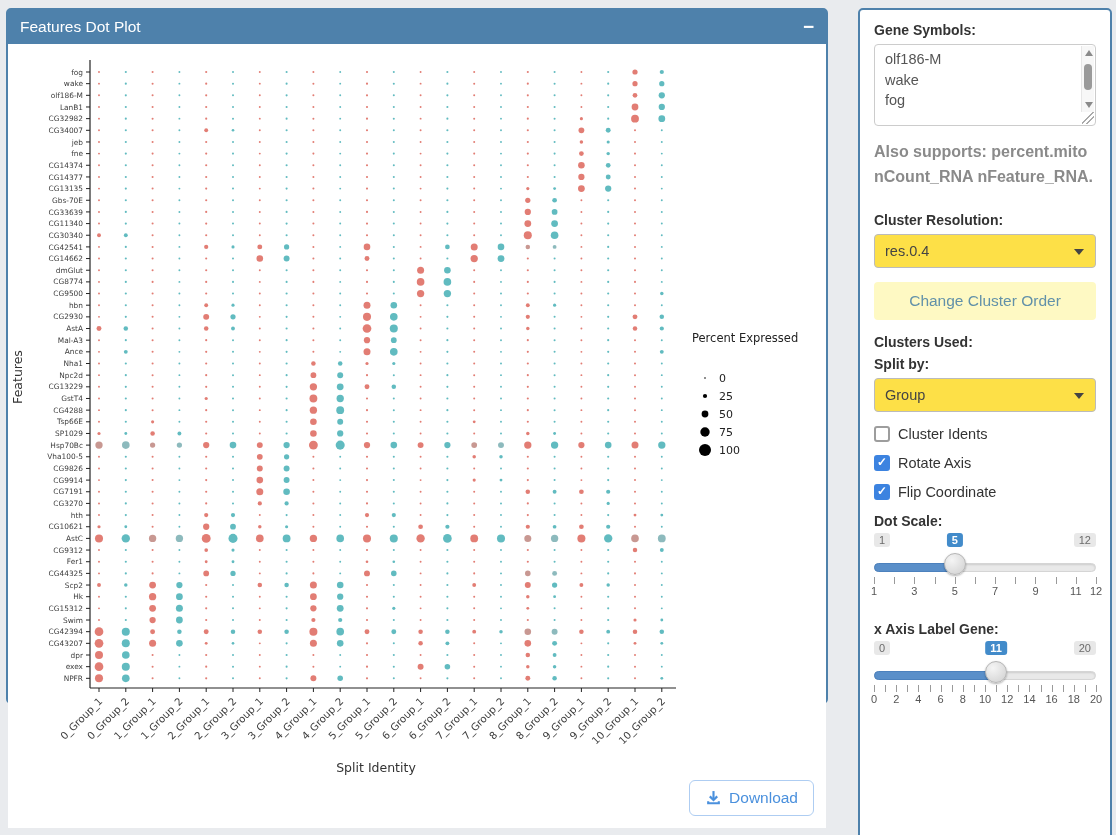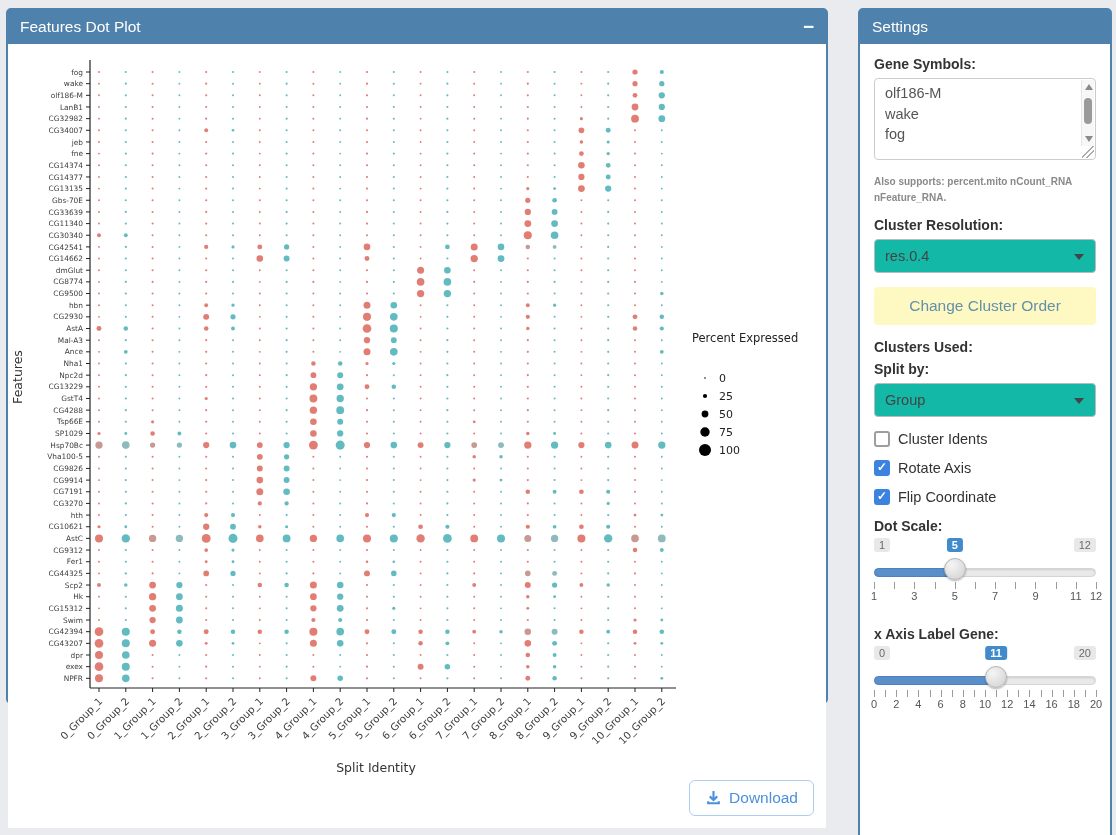--- a/index.html
+++ b/index.html
@@ -27,23 +27,23 @@
   .gene-box { position:relative; height:82px; border:1px solid #ccc; border-radius:4px; background:#fff; overflow:hidden; }
   .gene-lines { padding:4px 10px; font-size:14.5px; color:#555; line-height:1.42; }
   .fake-scrollbar { position:absolute; top:1px; right:1px; bottom:13px; width:13px; background:#f7f7f7; border-left:1px solid #e6e6e6; }
   .sb-arrow-up, .sb-arrow-down { position:absolute; left:3px; width:0; height:0; border-left:4px solid transparent; border-right:4px solid transparent; }
   .sb-arrow-up { top:4px; border-bottom:6px solid #8a8a8a; }
   .sb-arrow-down { bottom:4px; border-top:6px solid #8a8a8a; }
   .sb-thumb { position:absolute; left:2px; top:18px; width:8px; height:26px; background:#9a9a9a; border-radius:4px; }
   .resize-grip { position:absolute; right:1px; bottom:1px; width:12px; height:12px;
     background: linear-gradient(135deg, transparent 45%, #aaa 45%, #aaa 52%, transparent 52%, transparent 65%, #aaa 65%, #aaa 72%, transparent 72%); }
 
-  .help-text { font-size:10px; font-weight:bold; color:#8a8a8a; line-height:1.55; margin-bottom:12px; }
-
-  .select-box { position:relative; height:34px; border:1px solid #bbb; border-radius:4px; background:#14b8a6;
+  .help-text { font-size:16px; font-weight:bold; color:#8a8a8a; line-height:1.55; margin-bottom:22px; }
+
+  .select-box { position:relative; height:34px; border:1px solid #bbb; border-radius:4px; background:#fde047;
                 font-size:14.5px; color:#444; line-height:32px; padding:0 10px; cursor:pointer; }
   .select-box.gray { background:#f2f2f2; border-color:#ccc; color:#333; }
   .caret { position:absolute; right:11px; top:14px; width:0; height:0;
            border-left:5px solid transparent; border-right:5px solid transparent; border-top:6px solid #444; }
   .caret.small { border-left-width:4px; border-right-width:4px; border-top-width:5px; }
 
   .action-btn { width:100%; height:38px; background:#fef9c3; border:none; border-radius:4px;
                 color:#6291a9; font-size:15.5px; font-family:inherit; cursor:pointer; }
 
   .checkbox-row { display:flex; align-items:center; gap:8px; margin-bottom:13px; font-size:14.5px; color:#333; cursor:pointer; }
@@ -1414,23 +1414,20 @@
         <path d="M8 1v8" stroke="#4a90dd" stroke-width="2" fill="none"></path>
         <path d="M4.5 6l3.5 3.5L11.5 6" stroke="#4a90dd" stroke-width="2" fill="none"></path>
         <path d="M2 10.5v3h12v-3h-2v1H4v-1z" fill="#4a90dd"></path>
       </svg>
       <span>Download</span>
     </div>
   </div>
 </div>
 
 <div class="panel" id="settings-panel">
-  <div class="panel-header">
-    <span>Settings</span>
-  </div>
   <div class="settings-content">
 
     <div class="field-label">Gene Symbols:</div>
     <div class="gene-box section">
       <div class="gene-lines" id="gene-lines">
           <div>olf186-M</div>
           <div>wake</div>
           <div>fog</div>
         </div>
       <div class="fake-scrollbar">

